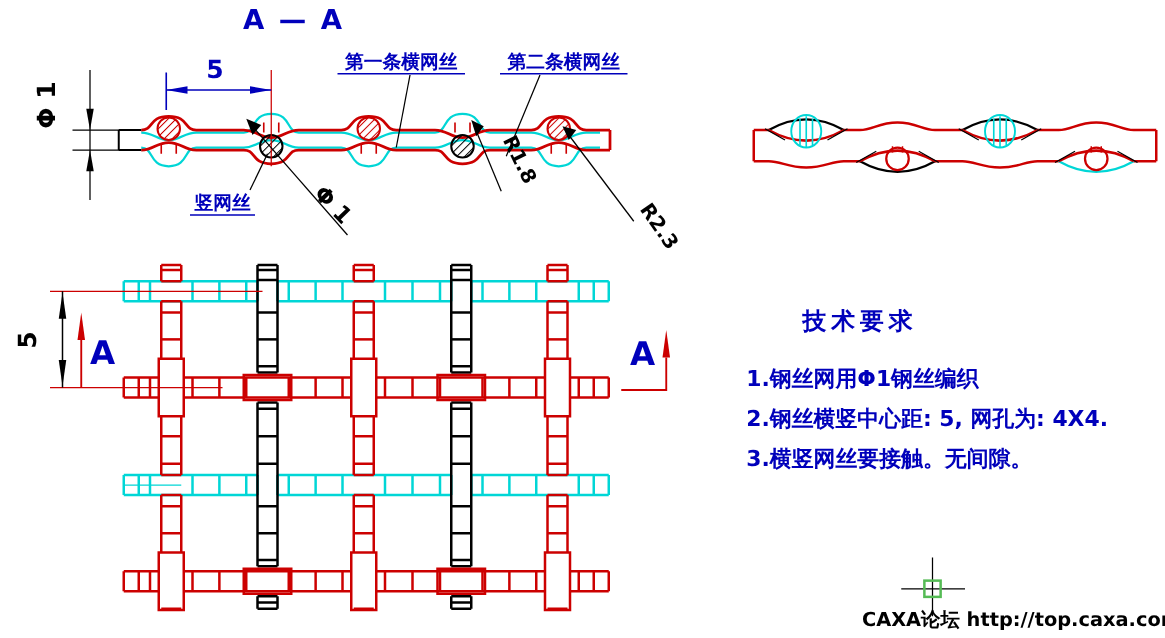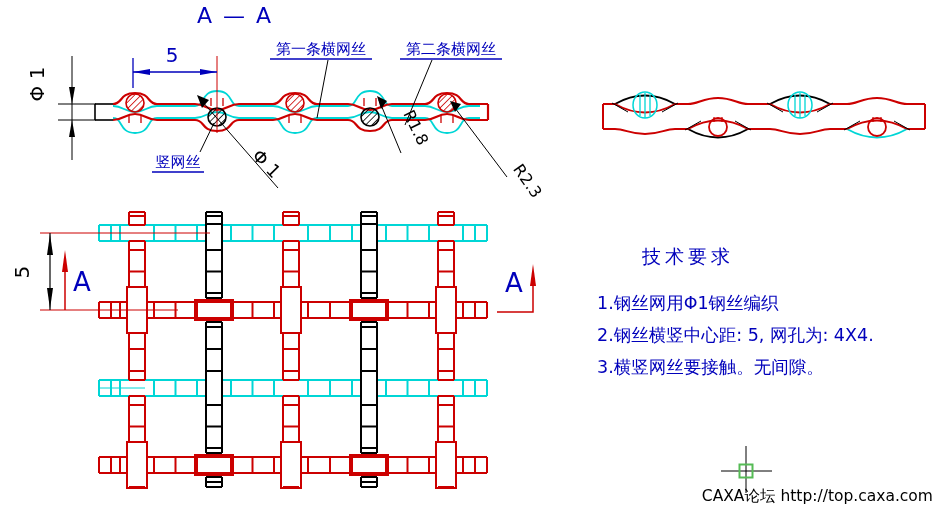--- a/index.html
+++ b/index.html
@@ -1,17 +1,17 @@
 <!DOCTYPE html>
 <html><head>
 <meta charset="utf-8">
 <style>
   html,body{margin:0;padding:0;background:#fff;}
   #canvas{position:relative;width:932px;height:510px;background:#ffffff;overflow:hidden;
-          font-family:"DejaVu Sans",sans-serif;}
+          font-family:"DejaVu Sans",sans-serif;font-weight:bold;}
   svg{position:absolute;left:0;top:0;}
   text{font-family:"DejaVu Sans",sans-serif;}
   .cad-blue-label{font-size:15px;}
   .tech-item{font-size:17.5px;}
 </style>
 </head>
 <body>
 
 <div id="canvas">
 <svg width="932" height="510" viewBox="0 0 932 510">

